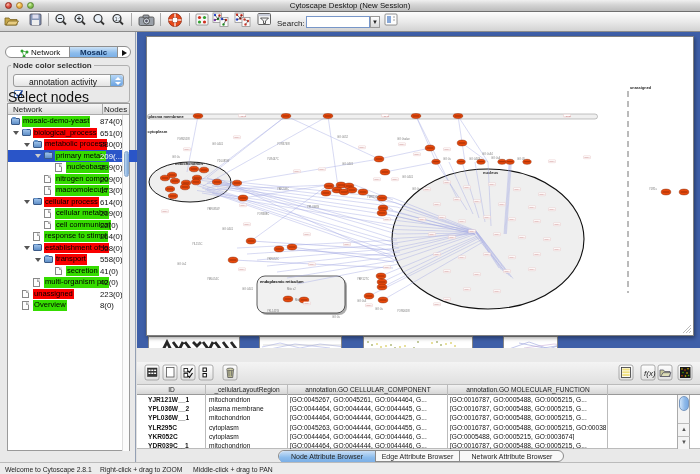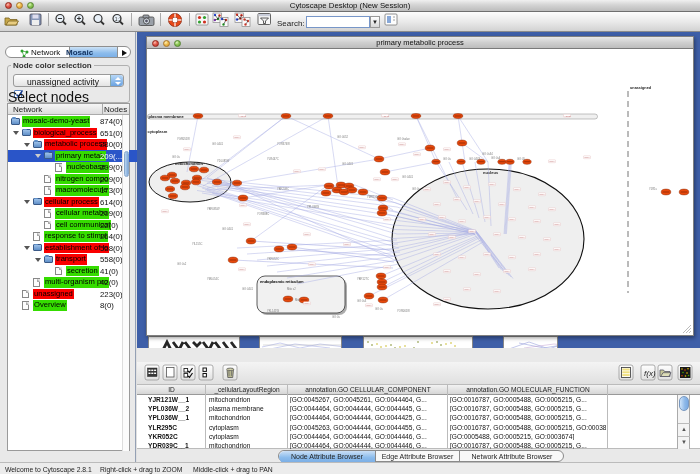--- a/index.html
+++ b/index.html
@@ -26,21 +26,21 @@
 #searchbox { left:306px; top:4px; width:64px; height:12px; background:#fff; border:1px solid #7796c8; }
 #searcharrow { left:370px; top:4px; width:10px; height:12px; background:linear-gradient(#fff,#d8d8d8); border:1px solid #999; font-size:6px; color:#222; text-align:center; line-height:11px;}
 
 
 #cpanel { left:0; top:32px; width:136px; height:430px; background:#e9e9e9; border-right:1px solid #94a0b4; }
 #cpanel-title { left:0; top:0; width:136px; height:16px; background:linear-gradient(#eee,#dcdcdc); border-bottom:1px solid #aaa; }
 #cpanel-title span { position:absolute; left:4px; top:3px; font-size:8.5px; color:#222; }
 #tabs { left:5px; top:14px; width:126px; height:12px; background:#fff; border:1px solid #8f8f8f; border-radius:6px; overflow:hidden; }
 #tab-mosaic { position:absolute; left:63px; top:0; width:49px; height:12px; background:linear-gradient(#cce2f6,#8cbcec 50%,#74aae4); border-left:1px solid #8f8f8f; border-right:1px solid #8f8f8f;}
 #tabs .tn { position:absolute; left:25px; top:1px; font-size:8px; color:#111; }
-#tabs .tm { position:absolute; left:60px; top:1px; font-size:8px; font-weight:bold; color:#10305e; }
+#tabs .tm { position:absolute; left:74px; top:1px; font-size:8px; font-weight:bold; color:#10305e; }
 #tab-arrow { position:absolute; left:116px; top:3px; width:0; height:0; border-left:5px solid #111; border-top:3px solid transparent; border-bottom:3px solid transparent; }
 
 #groupbox { left:7px; top:33px; width:123px; height:38px; border:1px solid #b0b0b0; border-radius:3px; }
 #grouplbl { left:11px; top:29px; font-size:8px; font-weight:bold; color:#333; background:#e9e9e9; padding:0 2px; }
 #dropdown { left:13px; top:42px; width:111px; height:13px; background:linear-gradient(#fff,#e4e4e4); border:1px solid #9a9a9a; border-radius:3px; }
 #dropdown span { position:absolute; left:0; width:98px; text-align:center; top:2px; font-size:8.5px; color:#111; }
 #dd-btn { position:absolute; right:0px; top:0px; width:13px; height:11px; background:linear-gradient(#b8d8f8,#6aa2e0); border-left:1px solid #8aa; border-radius:0 3px 3px 0; }
 #dd-btn:before { content:""; position:absolute; left:3.5px; top:1.5px; border-left:3px solid transparent; border-right:3px solid transparent; border-bottom:3.5px solid #fff; }
 #dd-btn:after { content:""; position:absolute; left:3.5px; bottom:1.5px; border-left:3px solid transparent; border-right:3px solid transparent; border-top:3.5px solid #fff; }
 #checkbox { left:14px; top:58px; width:8px; height:8px; background:#fff; border:1px solid #5a82c0; border-radius:1px; }
@@ -220,21 +220,21 @@
           <circle cx="4" cy="7.5" r="1.5" fill="#2da02d"></circle>
           <path d="M2 2L7 3L4 7.5Z" fill="none" stroke="#2da02d" stroke-width="0.7"></path>
         </svg>
       <span class="tn">Network</span>
         <span class="tm">Mosaic</span>
       <div id="tab-arrow"></div>
     </div>
     <div id="groupbox" class="abs"></div>
     <span id="grouplbl" class="abs">Node color selection</span>
     <div id="dropdown" class="abs">
-        <span>unassigned activity</span>
+        <span>annotation activity</span>
         <div id="dd-btn"></div>
       </div>
     <div id="checkbox" class="abs">
         <svg width="8" height="8" style="position:absolute;left:0;top:-1px">
           <path d="M1.5 4.5 L3.5 6.5 L7.5 0.5" stroke="#1a3f8f" stroke-width="1.5" fill="none"></path>
         </svg>
       </div>
     <span id="checklbl" class="abs">Select nodes</span>
     <div id="tree" class="abs">
       <div id="treehead">
@@ -371,26 +371,20 @@
           <circle cx="54" cy="3" r="0.8" fill="#7a8820"></circle>
           <circle cx="91" cy="7" r="0.8" fill="#c8b820"></circle>
           <circle cx="40" cy="11" r="0.8" fill="#c8b820"></circle>
           <circle cx="77" cy="6" r="0.8" fill="#7a8820"></circle>
         </svg></div>
     <div class="pwin" style="left:366px; width:55px;"><svg width="53" height="12">
           <path d="M5 10 L25 3 L45 10 L62 4 L88 9 M15 4 L40 9 L70 4" stroke="#9aa2dd" stroke-width="0.6" fill="none"></path>
           <path d="M20 9 L50 5 L80 8" stroke="#c0a0d0" stroke-width="0.5" fill="none"></path>
         </svg></div>
     <div id="innerwin">
-      <div id="innertitle">
-        <div class="light l-red"></div>
-          <div class="light l-yel"></div>
-          <div class="light l-grn"></div>
-        <div class="t">primary metabolic process</div>
-      </div>
       <svg id="canvas" viewBox="0 0 546 285" width="546" height="285">
           <ellipse cx="341" cy="189" rx="96" ry="70" fill="#efefef" stroke="#101010" stroke-width="1.1"></ellipse>
           <text x="336" y="124" font-size="4" font-weight="bold" fill="#222">nucleus</text>
           <rect x="0.5" y="64" width="450" height="5" rx="2.5" fill="#f0f0f0" stroke="#9a9a9a" stroke-width="0.6"></rect>
           <text x="1.5" y="68" font-size="4" font-weight="bold" fill="#222">plasma membrane</text>
           <text x="0.5" y="83" font-size="4" font-weight="bold" fill="#222">cytoplasm</text>
           <ellipse cx="43" cy="132" rx="41" ry="20" fill="#efefef" stroke="#1a1a1a" stroke-width="1"></ellipse>
           <text x="28" y="114.5" font-size="4" font-weight="bold" fill="#222">mitochondrion</text>
           <rect x="112" y="228" width="88" height="37" rx="8" fill="#777" opacity="0.6"></rect>
           <rect x="110" y="226" width="88" height="37" rx="8" fill="#f1f1f1" stroke="#333" stroke-width="0.8"></rect>

